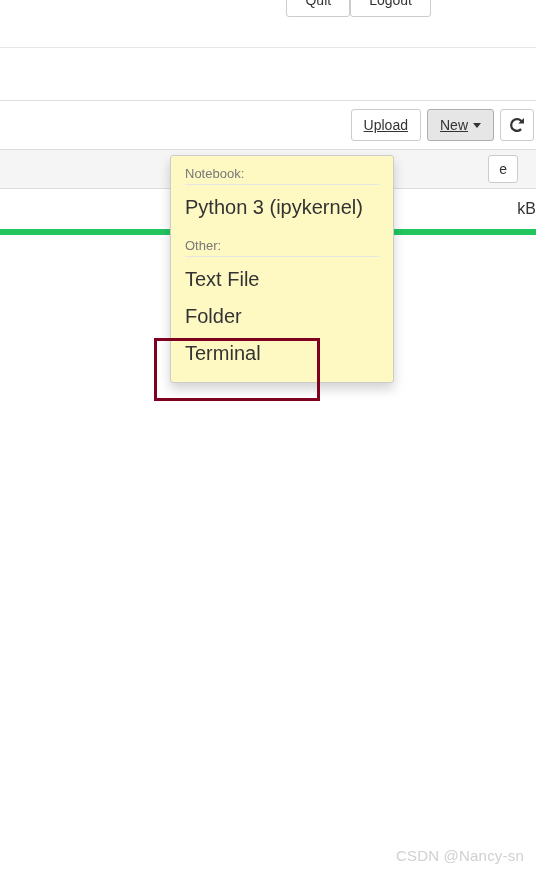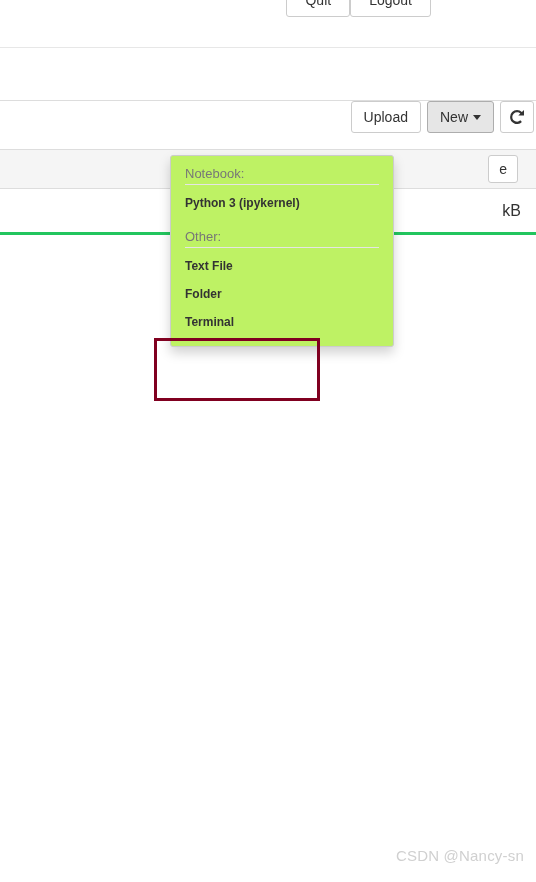--- a/index.html
+++ b/index.html
@@ -35,24 +35,25 @@
       align-items: center;
     }
     .content-area {
       margin-top: 52px;
       border-top: 1px solid #ddd;
     }
     .toolbar {
       height: 48px;
       display: flex;
       justify-content: flex-end;
-      align-items: flex-start;
+      align-items: center;
       padding-right: 0;
       gap: 6px;
       margin-right: 2px;
+      text-decoration: underline;
     }
     .btn {
       background: #fff;
       border: 1px solid #ccc;
       border-radius: 3px;
       padding: 6px 12px;
       font-size: 14px;
       color: #333;
       cursor: default;
       display: inline-flex;
@@ -105,55 +106,53 @@
       font-size: 15px;
       font-weight: bold;
       line-height: 1;
     }
     .right-btn {
       position: absolute;
       right: 18px;
     }
     .file-row {
       height: 46px;
-      border-bottom: 3px solid #22c55e;
-      display: flex;
-      align-items: center;
-      padding-right: 15px;
+      border-bottom: 6px solid #22c55e;
+      display: flex;
+      align-items: center;
       justify-content: flex-end;
       font-size: 16px;
     }
     .dropdown-menu {
       position: absolute;
       top: 155px;
       left: 170px;
       width: 224px;
-      background: #bef264;
+      background: #fef9c3;
       border: 1px solid #ccc;
       border-radius: 3px;
       box-shadow: 0 6px 12px rgba(0,0,0,.175);
       padding: 6px 0 10px 0;
       z-index: 100;
     }
     .dd-header {
       color: #777;
       font-size: 13px;
       padding: 4px 14px 3px 14px;
       border-bottom: 1px solid #e5e5e5;
       margin: 0 14px 4px 14px;
       padding-left: 0;
       padding-right: 0;
     }
     .dd-item {
       display: block;
       padding: 7px 14px;
-      font-size: 12px;
+      font-size: 20px;
       color: #333;
       cursor: default;
-      font-weight: bold;
     }
     .dd-sep {
       height: 8px;
     }
     .highlight-box {
       position: absolute;
       border: 3px solid #800020;
       top: 338px;
       left: 154px;
       width: 166px;

